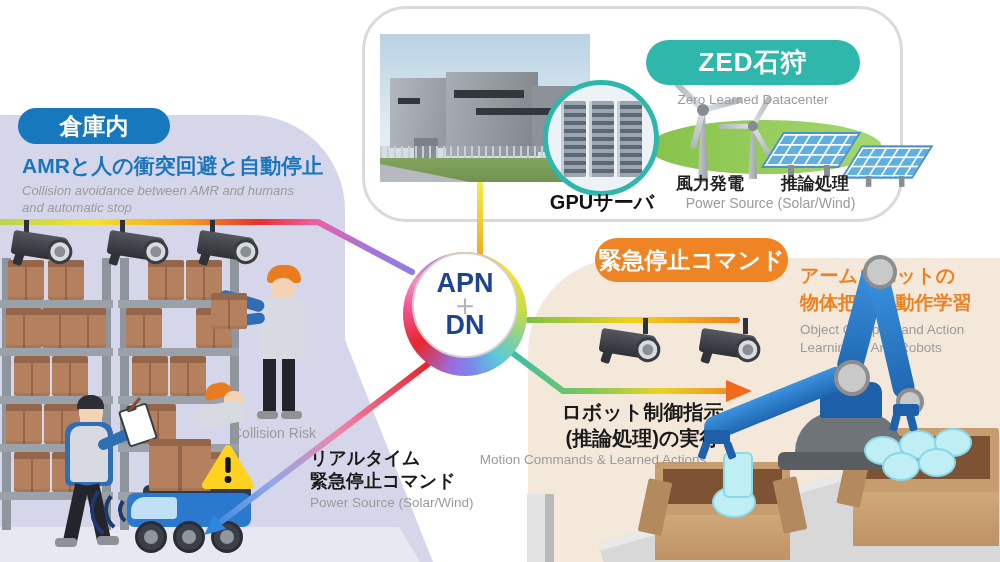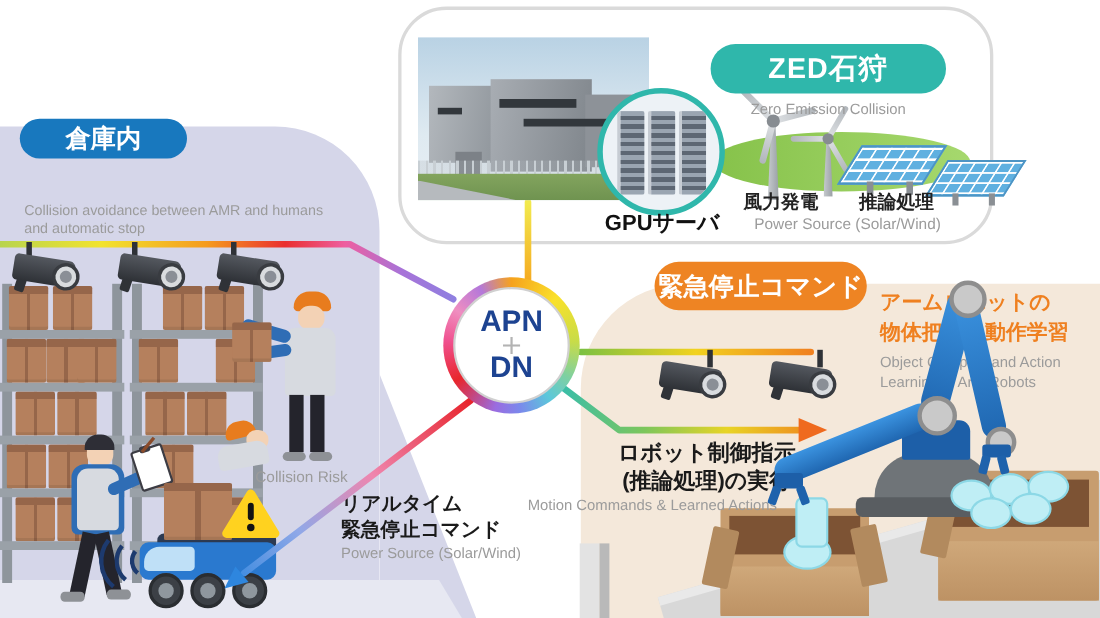--- a/index.html
+++ b/index.html
@@ -26,40 +26,40 @@
 
   
   .pill{display:flex;align-items:center;justify-content:center;color:#fff;font-weight:700;z-index:5;}
   .pill-warehouse{left:18px;top:108px;width:152px;height:36px;background:#1878be;border-radius:18px;font-size:23px;}
   .pill-zed{left:646px;top:40px;width:214px;height:45px;background:#2fb7ab;border-radius:23px;font-size:26px;letter-spacing:1px;}
   .pill-arm{left:595px;top:238px;width:193px;height:44px;background:#ee8423;border-radius:22px;font-size:23px;}
 
   
   .t{z-index:5;}
   .wh-title{left:22px;top:152px;font-size:21px;font-weight:700;color:#1b75bc;}
-  .wh-sub{left:22px;top:183px;font-size:13px;line-height:1.3;color:#9b9b9b;}
+  .wh-sub{left:22px;top:183px;font-size:13px;line-height:1.3;color:#9b9b9b;font-style:italic;}
   .zed-sub{left:646px;top:92px;width:214px;text-align:center;font-size:13.5px;color:#9b9b9b;}
   .gpu-label{left:546px;top:189px;width:112px;text-align:center;font-size:20px;font-weight:700;color:#111;}
   .wind-label{left:676px;top:172px;font-size:17px;font-weight:700;color:#222;}
   .solar-label{left:781px;top:172px;font-size:17px;font-weight:700;color:#222;}
   .power-label{left:668px;top:195px;width:205px;text-align:center;font-size:14px;color:#9b9b9b;}
   .arm-title{left:800px;top:263px;font-size:19px;font-weight:700;line-height:1.4;color:#ef8020;}
   .arm-sub{left:800px;top:321px;font-size:13.5px;line-height:1.3;color:#9b9b9b;}
   .cmd-title{left:535px;top:399px;width:215px;text-align:center;font-size:20px;font-weight:700;line-height:1.3;color:#1a1a1a;}
   .cmd-sub{left:468px;top:452px;width:250px;text-align:center;font-size:13.5px;color:#9b9b9b;}
   .risk-label{left:133px;top:420px;font-size:20px;font-weight:700;color:#1a1a1a;}
   .risk-label-en{left:232px;top:425px;font-size:14px;color:#9b9b9b;}
   .stop-title{left:310px;top:447px;font-size:18px;font-weight:700;line-height:1.25;color:#1a1a1a;}
   .stop-sub{left:310px;top:495px;font-size:13.5px;color:#9b9b9b;}
 
   
   .node{left:403px;top:252px;width:124px;height:124px;border-radius:50%;z-index:7;
     background:conic-gradient(from 0deg,#f6a21c,#fae12b 12%,#c8dc48 24%,#7fd0a0 33%,
       #5cc8da 40%,#7b88ec 48%,#9a6ce0 54%,#e8262c 66%,#f0508e 76%,#ef8ec0 84%,#b478da 92%,#f6a21c 100%);
-    display:flex;align-items:center;justify-content:center;}
+    display:flex;justify-content:center;}
   .node-inner{width:102px;height:102px;background:#fff;border:2px solid #d0d0d0;border-radius:50%;
     display:flex;flex-direction:column;align-items:center;justify-content:center;line-height:0.95;}
   .node-inner .ln{font-size:27px;font-weight:800;color:#1d4391;}
   .node-inner .plus{font-size:30px;font-weight:400;color:#b3b3b3;margin:-6px 0;}
 
   
   .cam{position:absolute;width:64px;height:48px;z-index:4;}
   .cam .stem{position:absolute;left:12px;top:0;width:5px;height:16px;background:#2f3237;}
   .cam.stem-right .stem{left:auto;right:16px;}
   .cam .body{position:absolute;left:0;top:14px;width:56px;height:24px;border-radius:4px 6px 6px 4px;
@@ -202,20 +202,21 @@
           <stop offset="1" stop-color="#2e86de"></stop>
       </linearGradient>
     </defs>
     <path d="M 428 364 L 222 521" fill="none" stroke="url(#gF)" stroke-width="6" stroke-linecap="round"></path>
     <polygon points="204,535 226,529 214,515" fill="#2e86de"></polygon>
   </svg>
 
   <div class="abs pill pill-warehouse">
       <span>倉庫内</span>
     </div>
+  <div class="abs t wh-title">AMRと人の衝突回避と自動停止</div>
   <div class="abs t wh-sub pre">Collision avoidance between AMR and humans
 and automatic stop</div>
 
   <div class="post" style="left:2px;top:258px;height:272px;"></div>
   <div class="post" style="left:102px;top:258px;height:272px;"></div>
   <div class="board" style="left:0;top:300px;width:113px;"></div>
   <div class="board" style="left:0;top:348px;width:113px;"></div>
   <div class="board" style="left:0;top:396px;width:113px;"></div>
   <div class="board" style="left:0;top:444px;width:113px;"></div>
   <div class="board" style="left:0;top:492px;width:113px;"></div>
@@ -344,21 +345,21 @@
   <div class="abs gpu">
     <div class="rack" style="left:13px;"></div>
     <div class="rack" style="left:41px;"></div>
     <div class="rack" style="left:69px;"></div>
   </div>
   <div class="abs t gpu-label">GPUサーバ</div>
 
   <div class="abs pill pill-zed">
       <span>ZED石狩</span>
     </div>
-  <div class="abs t zed-sub">Zero Emission Collision</div>
+  <div class="abs t zed-sub">Zero Learned Datacenter</div>
 
   <div class="abs ellipse-green"></div>
   <div class="turbine" style="left:672px;top:98px;width:60px;height:90px;">
     <div class="tower"></div>
     <div class="blade" style="transform:rotate(15deg);"></div>
     <div class="blade" style="transform:rotate(135deg);"></div>
     <div class="blade" style="transform:rotate(255deg);"></div>
     <div class="hub"></div>
   </div>
   <div class="turbine" style="left:722px;top:110px;width:60px;height:80px;transform:scale(0.85);">

